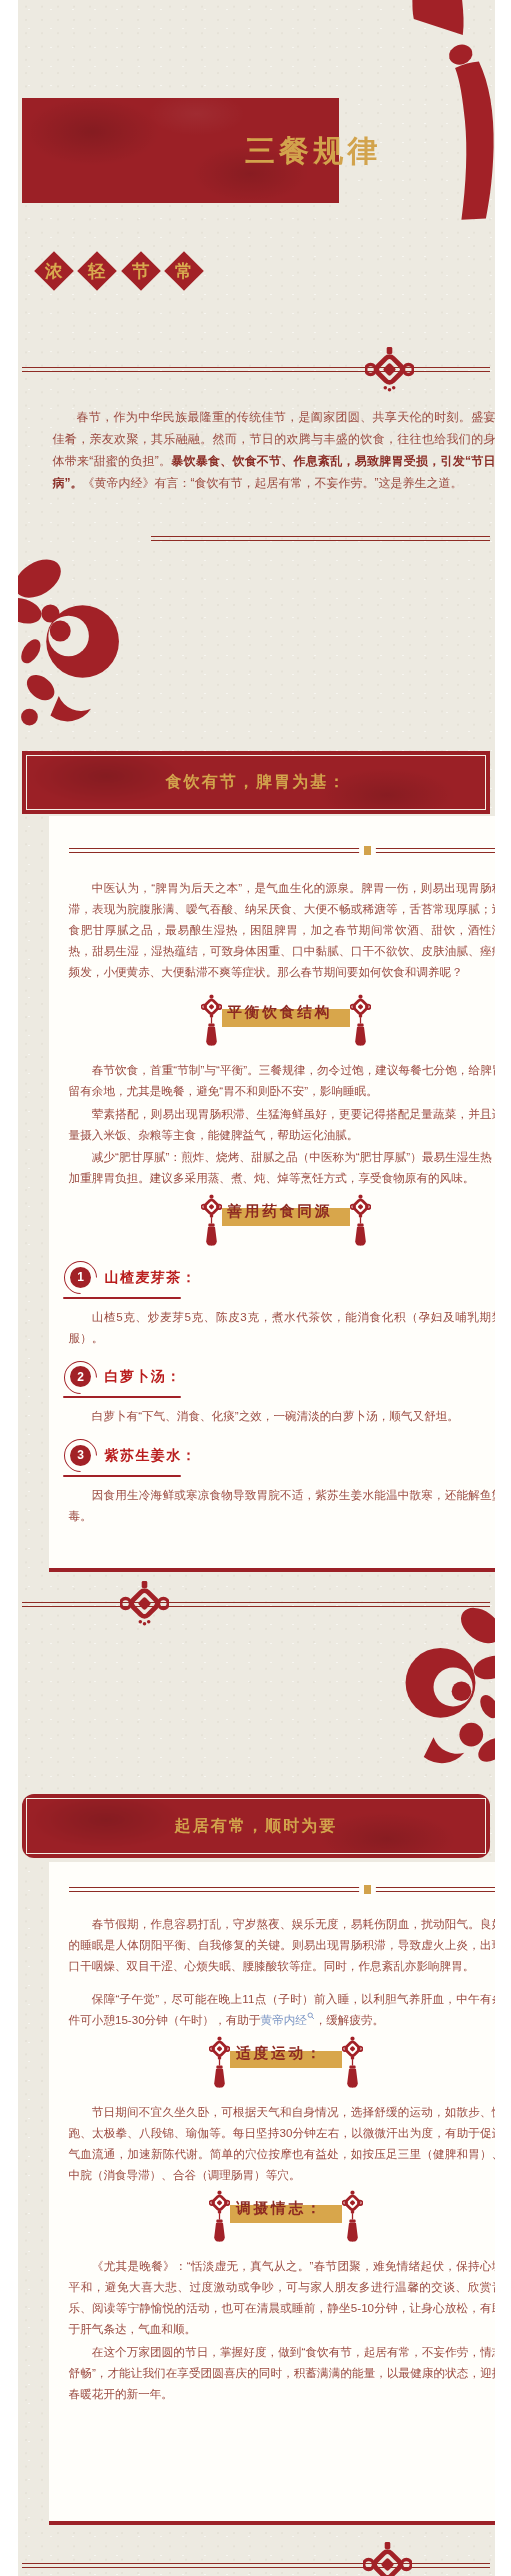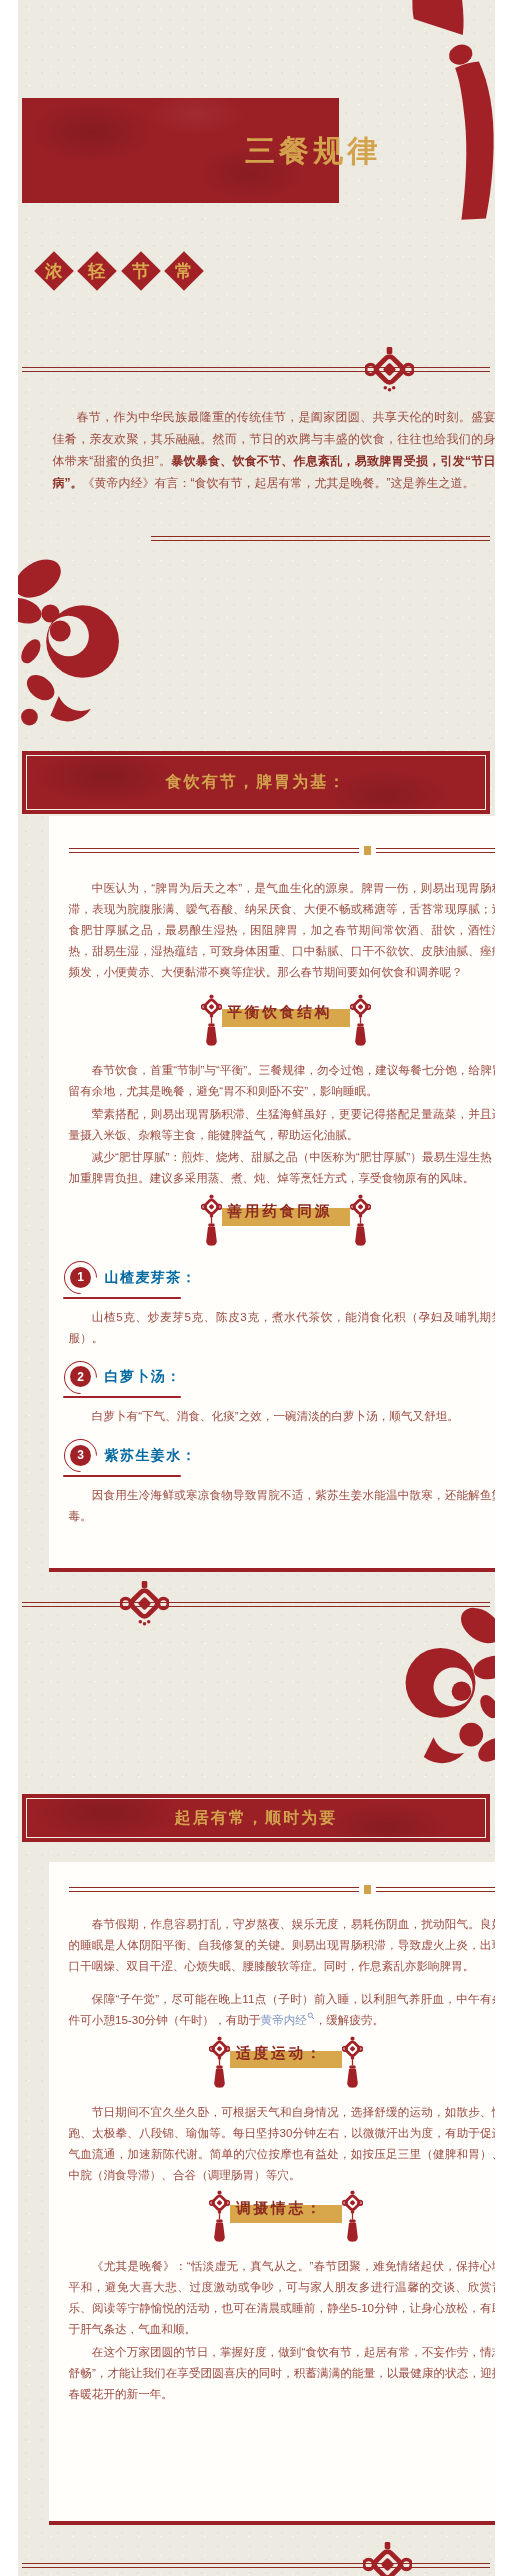--- a/index.html
+++ b/index.html
@@ -68,21 +68,21 @@
     background-image:
       radial-gradient(ellipse 112px 42px at 18% 40%, rgba(0,0,0,.14), transparent 70%),
       radial-gradient(ellipse 98px 39px at 78% 70%, rgba(0,0,0,.12), transparent 70%);
   }
   .sec-banner .inner{
     width:100%;height:100%;border:1.4px solid #f4efe6;box-sizing:border-box;
     display:flex;align-items:center;justify-content:center;
   }
   .sec-banner .inner span{font-size:16px;font-weight:bold;color:#d2a34c;letter-spacing:2.1px;}
   .banner1{top:751px;}
-  .banner2{top:1794px;height:48px;}
+  .banner2{top:1794px;height:64px;border-radius:12px;}
   
   .card{
     position:absolute;left:31.5px;width:476px;background:#fffefa;
     box-sizing:border-box;padding:0 19.6px;overflow:hidden;
     border-bottom:4.2px solid #9c2127;border-right:2.1px solid #c2806f;
   }
   .card1{top:816px;height:756px;}
   .card2{top:1862px;height:663px;}
   .card-sep{position:relative;height:2.8px;border-top:1.4px solid #8e2b24;border-bottom:0.7px solid #8e2b24;}
   .card1 .card-sep{margin:32px 0 24px;}
@@ -108,21 +108,21 @@
   .item-head{position:relative;height:25px;padding-left:36px;display:flex;align-items:center;}
   .item-head .num{
     position:absolute;left:1.4px;top:1.4px;width:21px;height:21px;border-radius:50%;
     background:#a22127;color:#fff;font-weight:bold;font-size:12px;
     display:flex;align-items:center;justify-content:center;
   }
   .item-head .ring{
     position:absolute;left:-4.2px;top:-4.2px;width:31px;height:31px;border-radius:50%;
     border:1.4px solid #a22127;border-right-color:transparent;transform:rotate(45deg);
   }
-  .item-head .item-title{font-size:14px;font-weight:bold;color:#0369a1;letter-spacing:1.4px;}
+  .item-head .item-title{font-size:14px;font-weight:bold;color:#b91c1c;letter-spacing:1.4px;}
   .item-head .uline{
     position:absolute;left:-5.6px;bottom:-8.4px;width:118px;height:2.1px;background:#a22127;border-radius:1.4px;
   }
   .item-body{margin-top:15.4px !important;}
 </style>
 </head>
 <body>
 
 <svg width="0" height="0" style="position:absolute">
   <defs>
@@ -196,21 +196,21 @@
           <span>常</span>
         </div>
     </div>
   </div>
 
   <div class="dline sep1"></div>
   <svg class="knot-compact knot1" viewBox="0 0 70 64" width="49" height="45">
       <use href="#sym-knot-compact"></use>
     </svg>
 
-  <div class="intro"><span>春节，作为中华民族最隆重的传统佳节，是阖家团圆、共享天伦的时刻。盛宴佳肴，亲友欢聚，其乐融融。然而，节日的欢腾与丰盛的饮食，往往也给我们的身体带来“甜蜜的负担”。</span><b>暴饮暴食、饮食不节、作息紊乱，易致脾胃受损，引发“节日病”。</b><span>《黄帝内经》有言：“食饮有节，起居有常，尤其是晚餐。”这是养生之道。</span></div>
+  <div class="intro"><span>春节，作为中华民族最隆重的传统佳节，是阖家团圆、共享天伦的时刻。盛宴佳肴，亲友欢聚，其乐融融。然而，节日的欢腾与丰盛的饮食，往往也给我们的身体带来“甜蜜的负担”。</span><b>暴饮暴食、饮食不节、作息紊乱，易致脾胃受损，引发“节日病”。</b><span>《黄帝内经》有言：“食饮有节，起居有常，不妄作劳。”这是养生之道。</span></div>
 
   <div class="dline sep2"></div>
 
   <svg class="flower-left" viewBox="0 0 158 256">
     <g fill="#a22127">
       <ellipse cx="28" cy="38" rx="36" ry="23" transform="rotate(-32 28 38)"></ellipse>
       <ellipse cx="6" cy="84" rx="28" ry="17" transform="rotate(18 6 84)"></ellipse>
       <circle cx="46" cy="88" r="13"></circle>
       <circle cx="92" cy="128" r="52"></circle>
       <circle cx="72" cy="120" r="29" fill="#edeae1"></circle>

